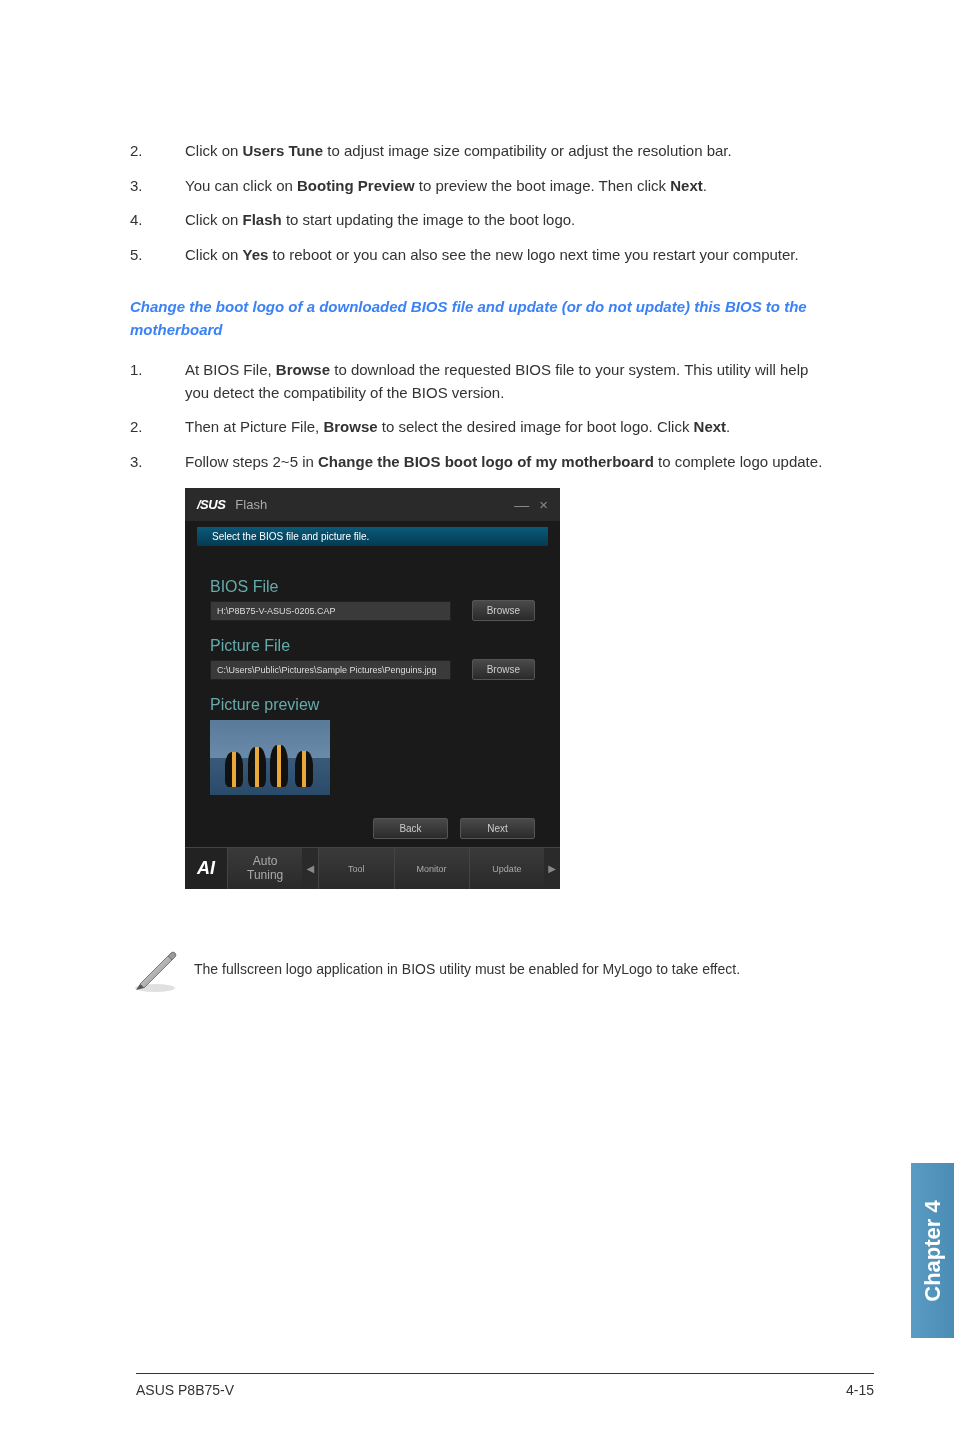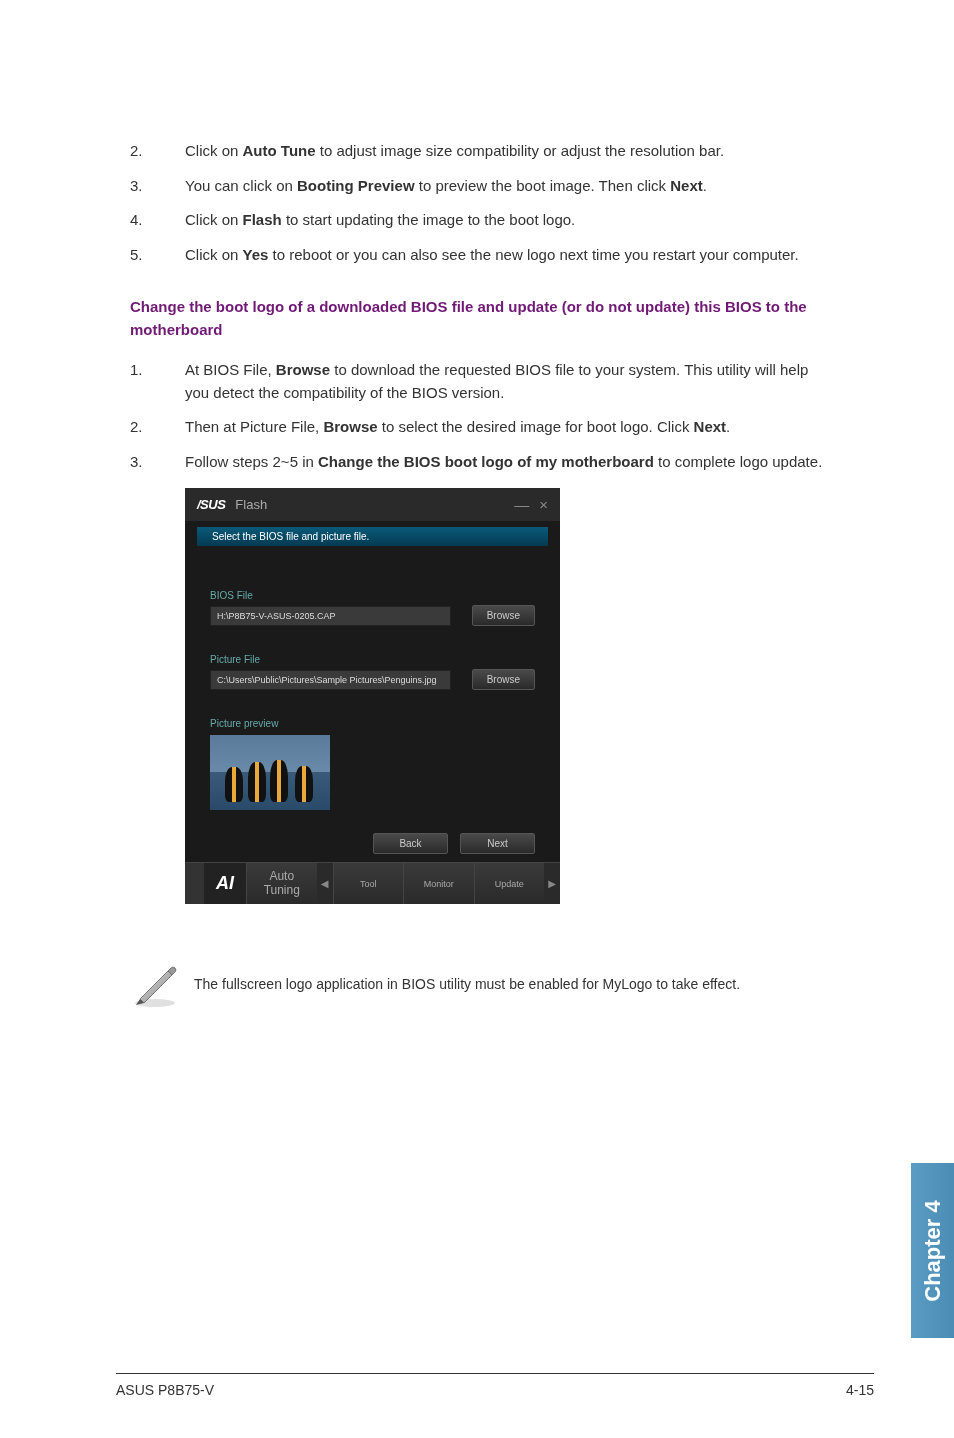--- a/index.html
+++ b/index.html
@@ -33,21 +33,22 @@
   }
   .bold {
     font-weight: bold;
   }
   .section-heading {
     font-weight: bold;
     font-size: 15px;
     margin-top: 30px;
     margin-bottom: 18px;
     line-height: 1.5;
-    color: #701a75;
+    color: #3b82f6;
+    font-style: italic;
   }
   .screenshot {
     margin-left: 55px;
     margin-top: 15px;
     width: 375px;
     background: #1a1a1a;
     border-radius: 2px;
     padding: 0;
     position: relative;
     color: #ccc;
@@ -84,22 +85,22 @@
     color: #fff;
     padding: 4px 15px;
     font-size: 10px;
     margin: 6px 12px;
   }
   .ss-body {
     padding: 10px 25px 15px 25px;
   }
   .ss-label {
     color: #6aa;
-    font-size: 10px;
-    margin-top: 28px;
+    font-size: 16px;
+    margin-top: 16px;
     margin-bottom: 4px;
   }
   .ss-row {
     display: flex;
     align-items: center;
     gap: 21px;
   }
   .ss-input {
     background: #3a3a3a;
     color: #ddd;
@@ -146,21 +147,20 @@
   }
   .ss-nav .ss-btn {
     min-width: 75px;
   }
   .ss-bottombar {
     display: flex;
     align-items: stretch;
     background: #333;
     height: 42px;
     border-top: 1px solid #444;
-    padding-left: 19px;
   }
   .ss-ai {
     width: 42px;
     display: flex;
     align-items: center;
     justify-content: center;
     color: #fff;
     font-style: italic;
     font-size: 18px;
     font-weight: bold;
@@ -219,39 +219,39 @@
   .side-tab-text {
     transform: rotate(-90deg);
     color: #fff;
     font-weight: bold;
     font-size: 22px;
     white-space: nowrap;
   }
   .footer {
     position: absolute;
     bottom: 40px;
-    left: 116px;
+    left: 136px;
     right: 80px;
     border-top: 1px solid #333;
     padding-top: 8px;
     display: flex;
     justify-content: space-between;
     font-size: 14px;
     color: #333;
   }
 </style>
 </head>
 <body>
 
 <div class="page">
 
   <div id="list1-container">
       <div class="list-item">
         <div class="list-num">2.</div>
-        <div class="list-text">Click on <span class="bold">Auto Tune</span> to adjust image size compatibility or adjust the resolution bar.</div>
+        <div class="list-text">Click on <span class="bold">Users Tune</span> to adjust image size compatibility or adjust the resolution bar.</div>
       </div>
       <div class="list-item">
         <div class="list-num">3.</div>
         <div class="list-text">You can click on <span class="bold">Booting Preview</span> to preview the boot image. Then click <span class="bold">Next</span>.</div>
       </div>
       <div class="list-item">
         <div class="list-num">4.</div>
         <div class="list-text">Click on <span class="bold">Flash</span> to start updating the image to the boot logo.</div>
       </div>
       <div class="list-item">

